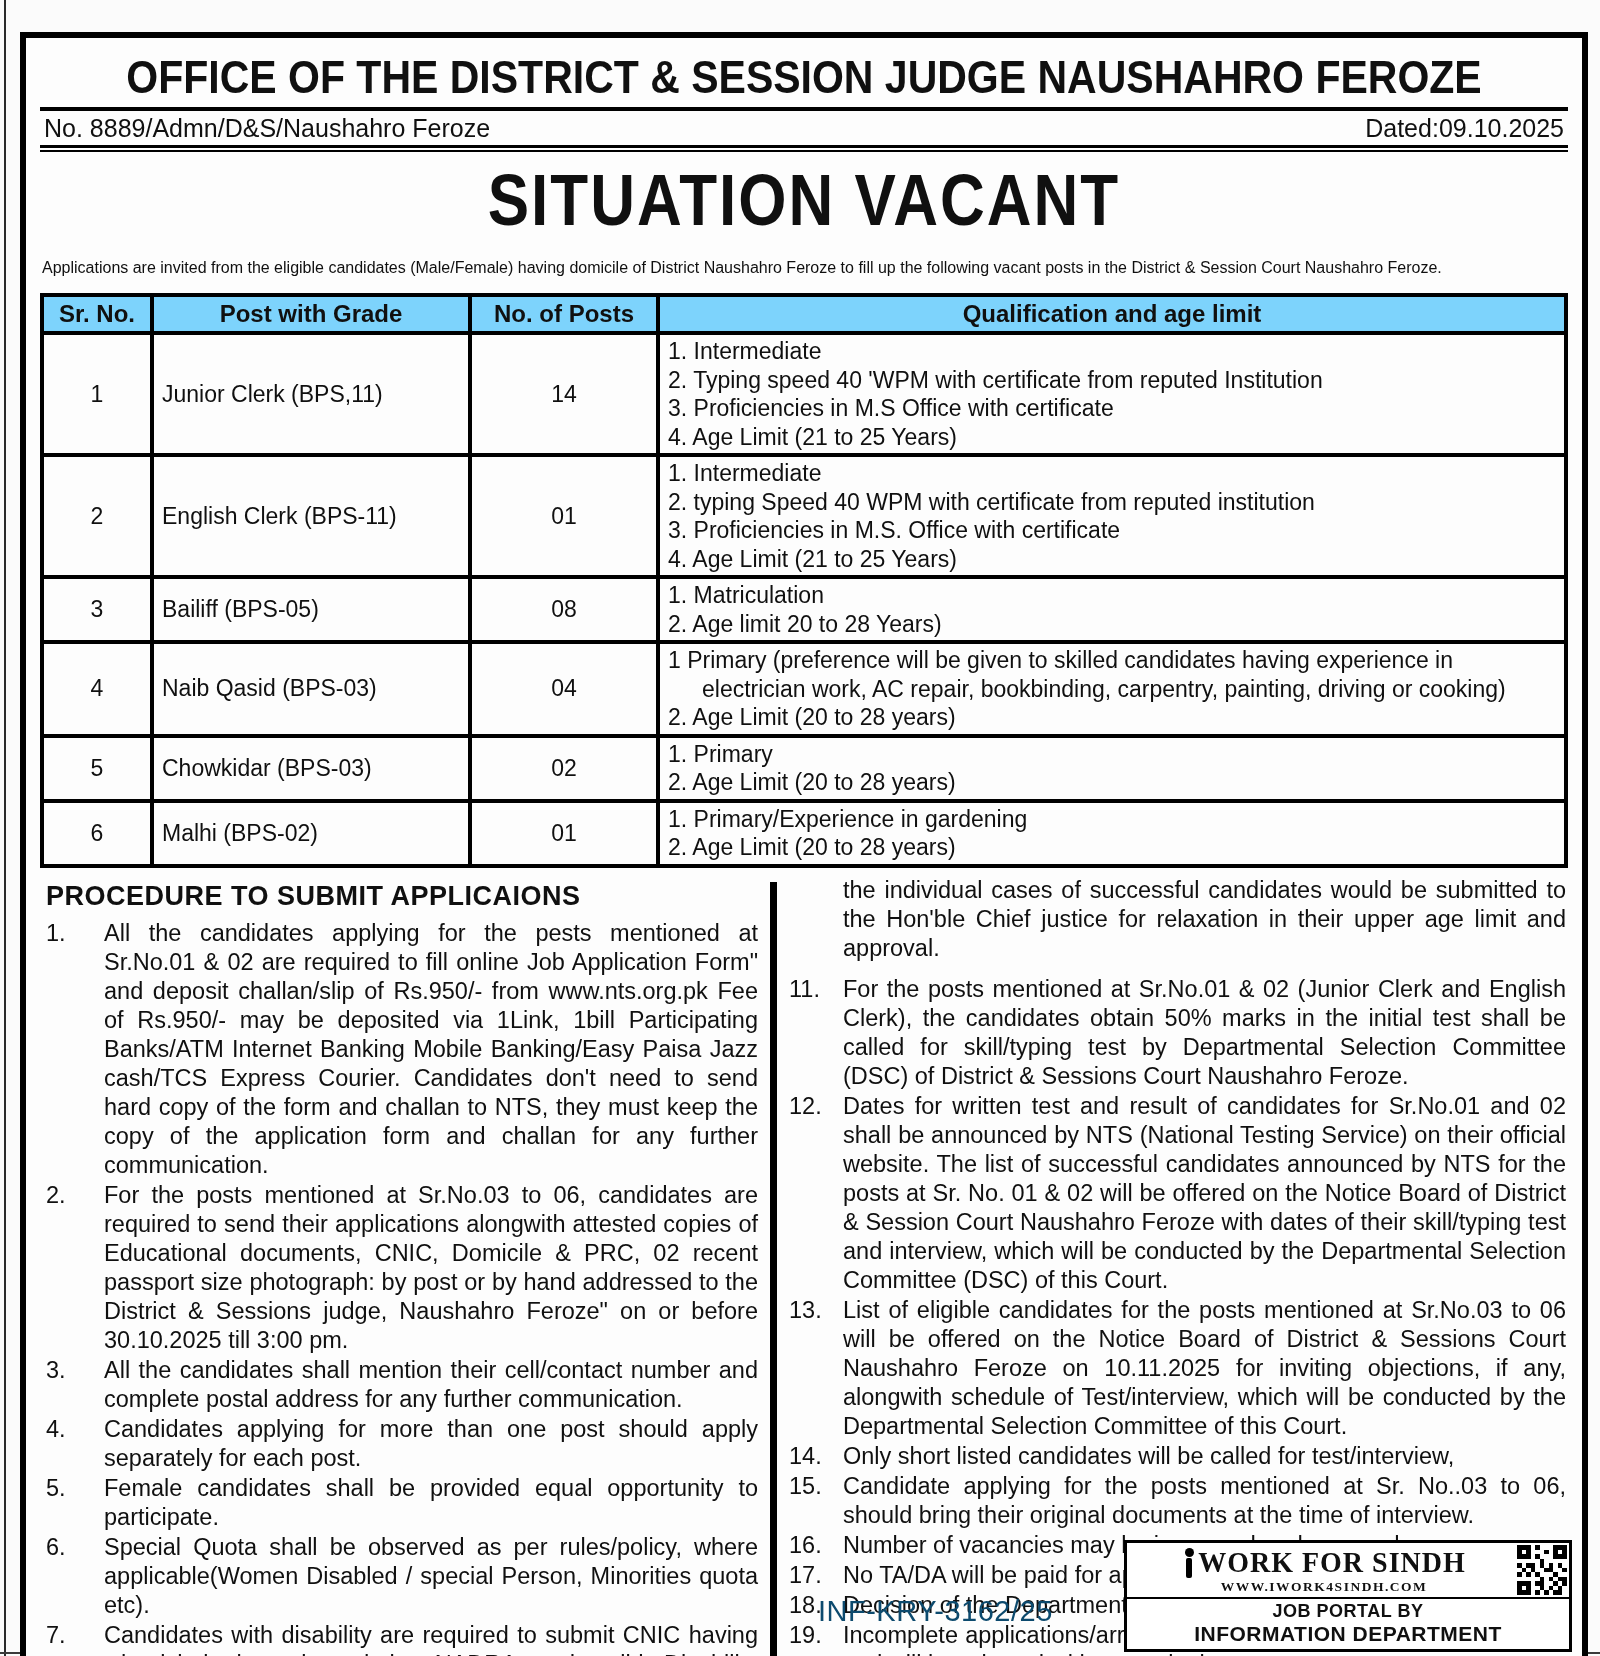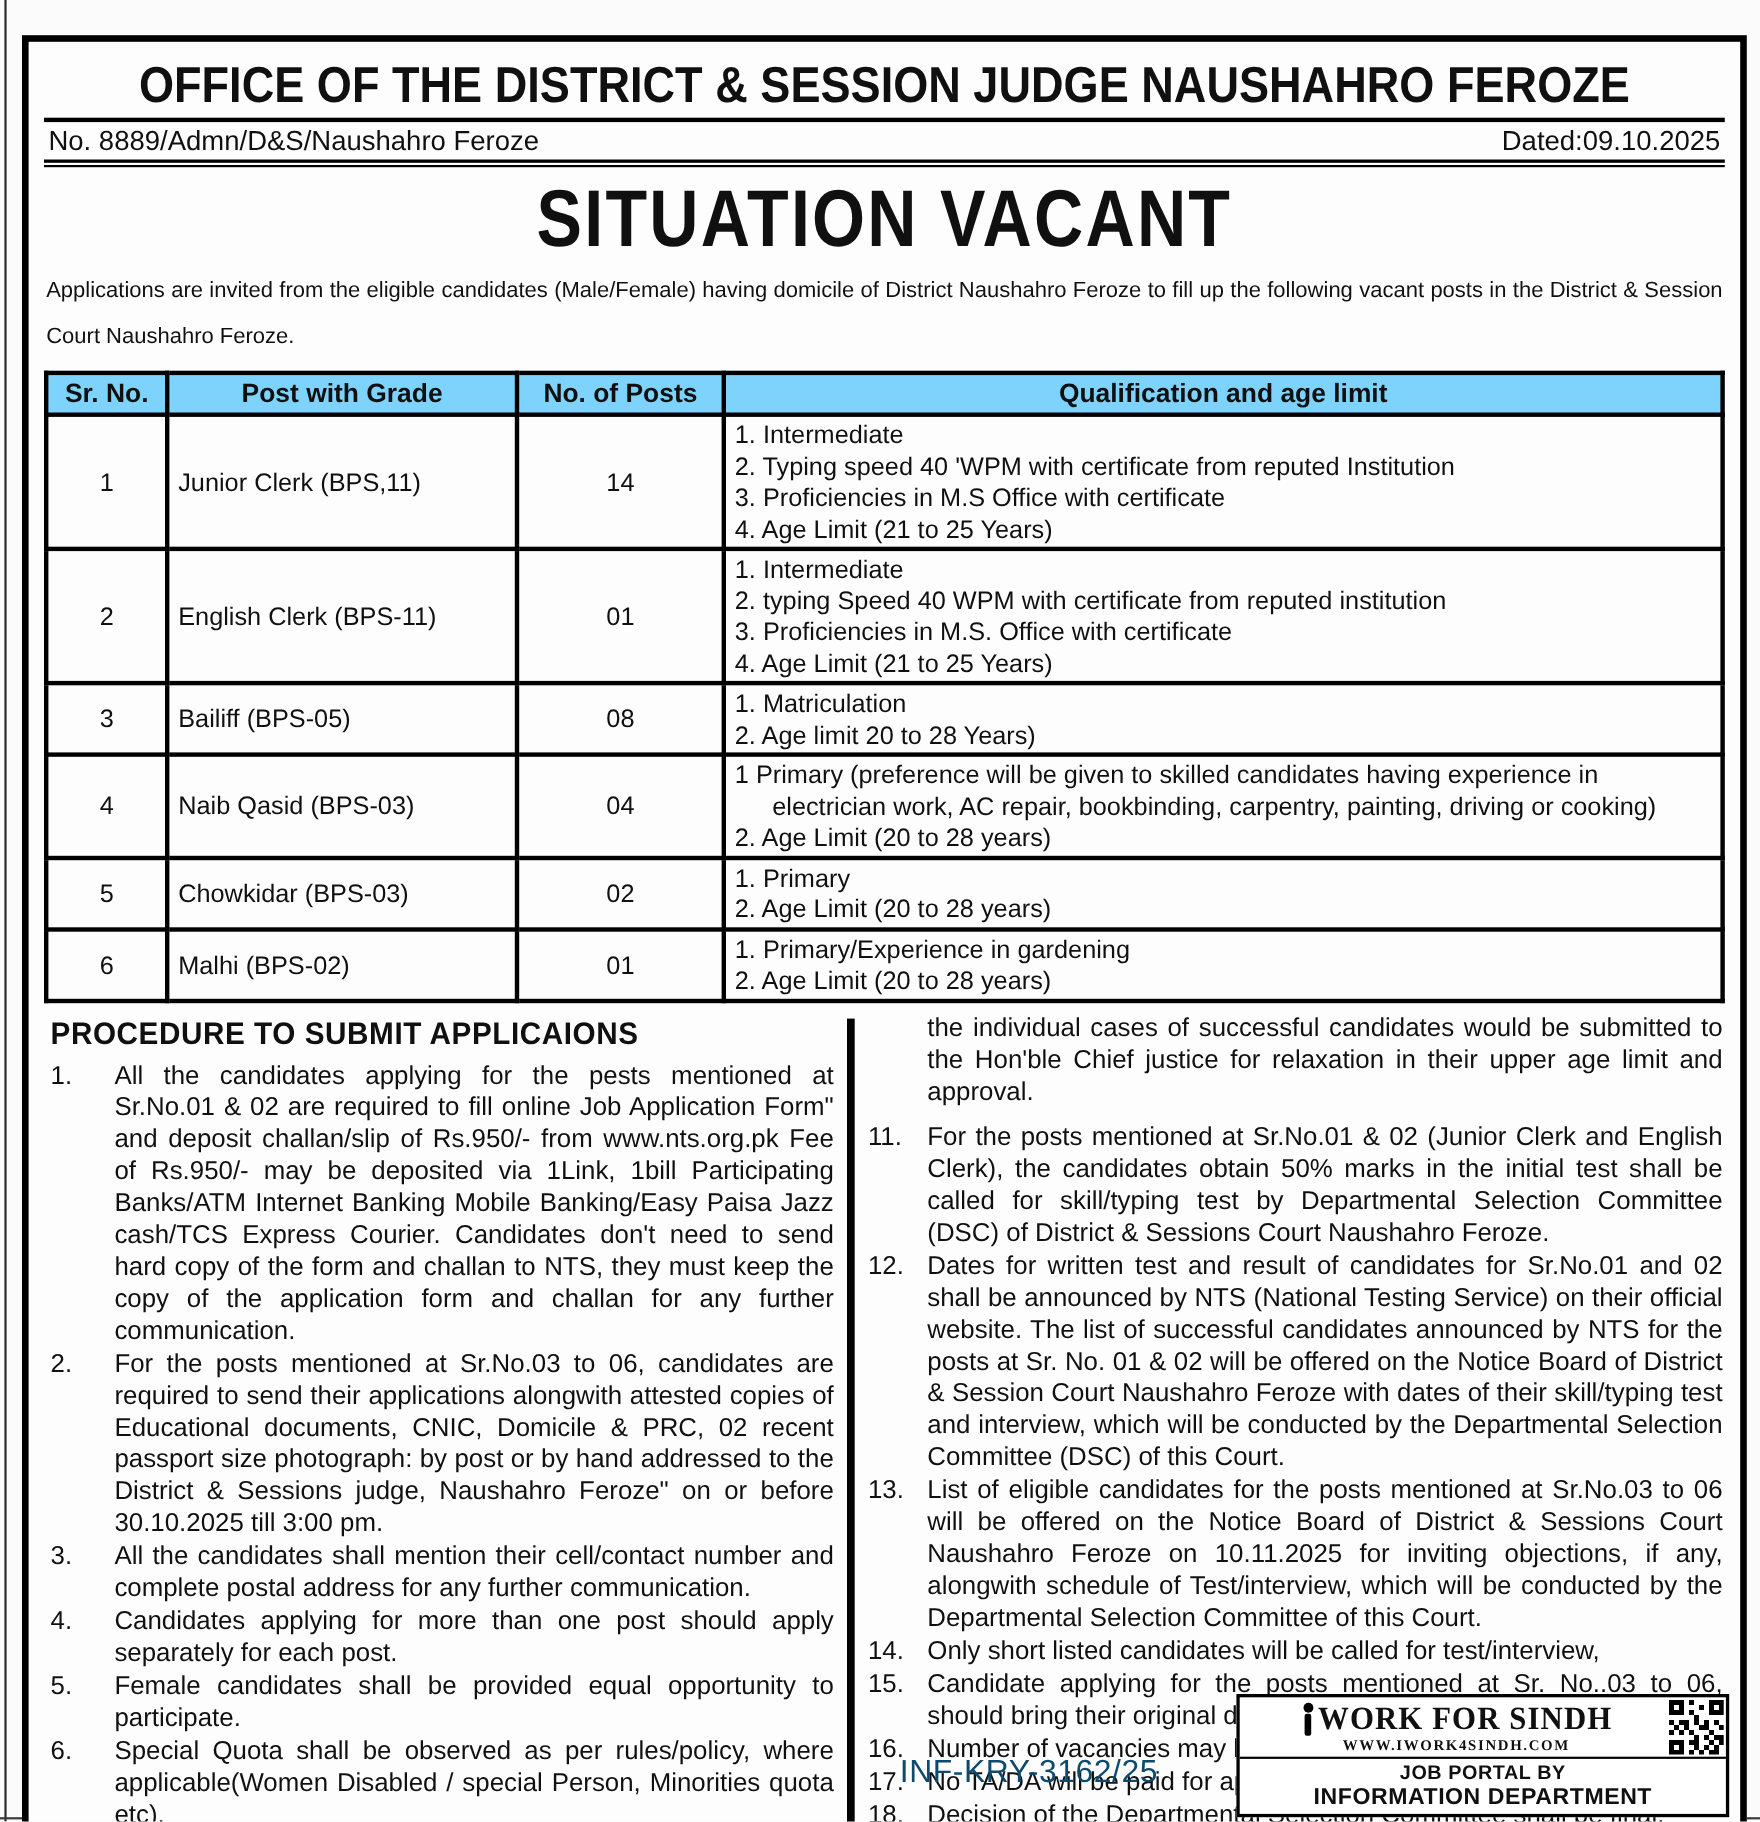--- a/index.html
+++ b/index.html
@@ -29,21 +29,21 @@
   .ref-row {
     display:flex; justify-content:space-between; align-items:center;
     font-size:25px; padding:3px 4px 2px 4px;
   }
   .rule-double { border-top:3px solid #000; border-bottom:2px solid #000; height:7px; }
   .ad-title {
     text-align:center; font-weight:bold; font-size:62px; letter-spacing:2px;
     transform:scaleY(1.18); transform-origin:top; margin-top:6px; white-space:nowrap;
   }
   .intro {
-    font-size:20px; line-height:42px; text-align:justify; margin-top:14px; padding:0 2px;
+    font-size:16px; line-height:30px; text-align:justify; margin-top:24px; padding:0 2px;
   }
 
   
   table.jobs { border-collapse:collapse; width:100%; margin-top:10px; }
   table.jobs th {
     background:#7dd3fc; border:4px solid #000; font-size:24px; font-weight:bold;
     padding:3px 6px; height:34px;
   }
   table.jobs td { border:4px solid #000; font-size:23px; padding:2px 8px; }
   td.c-sr { text-align:center; width:110px; }

